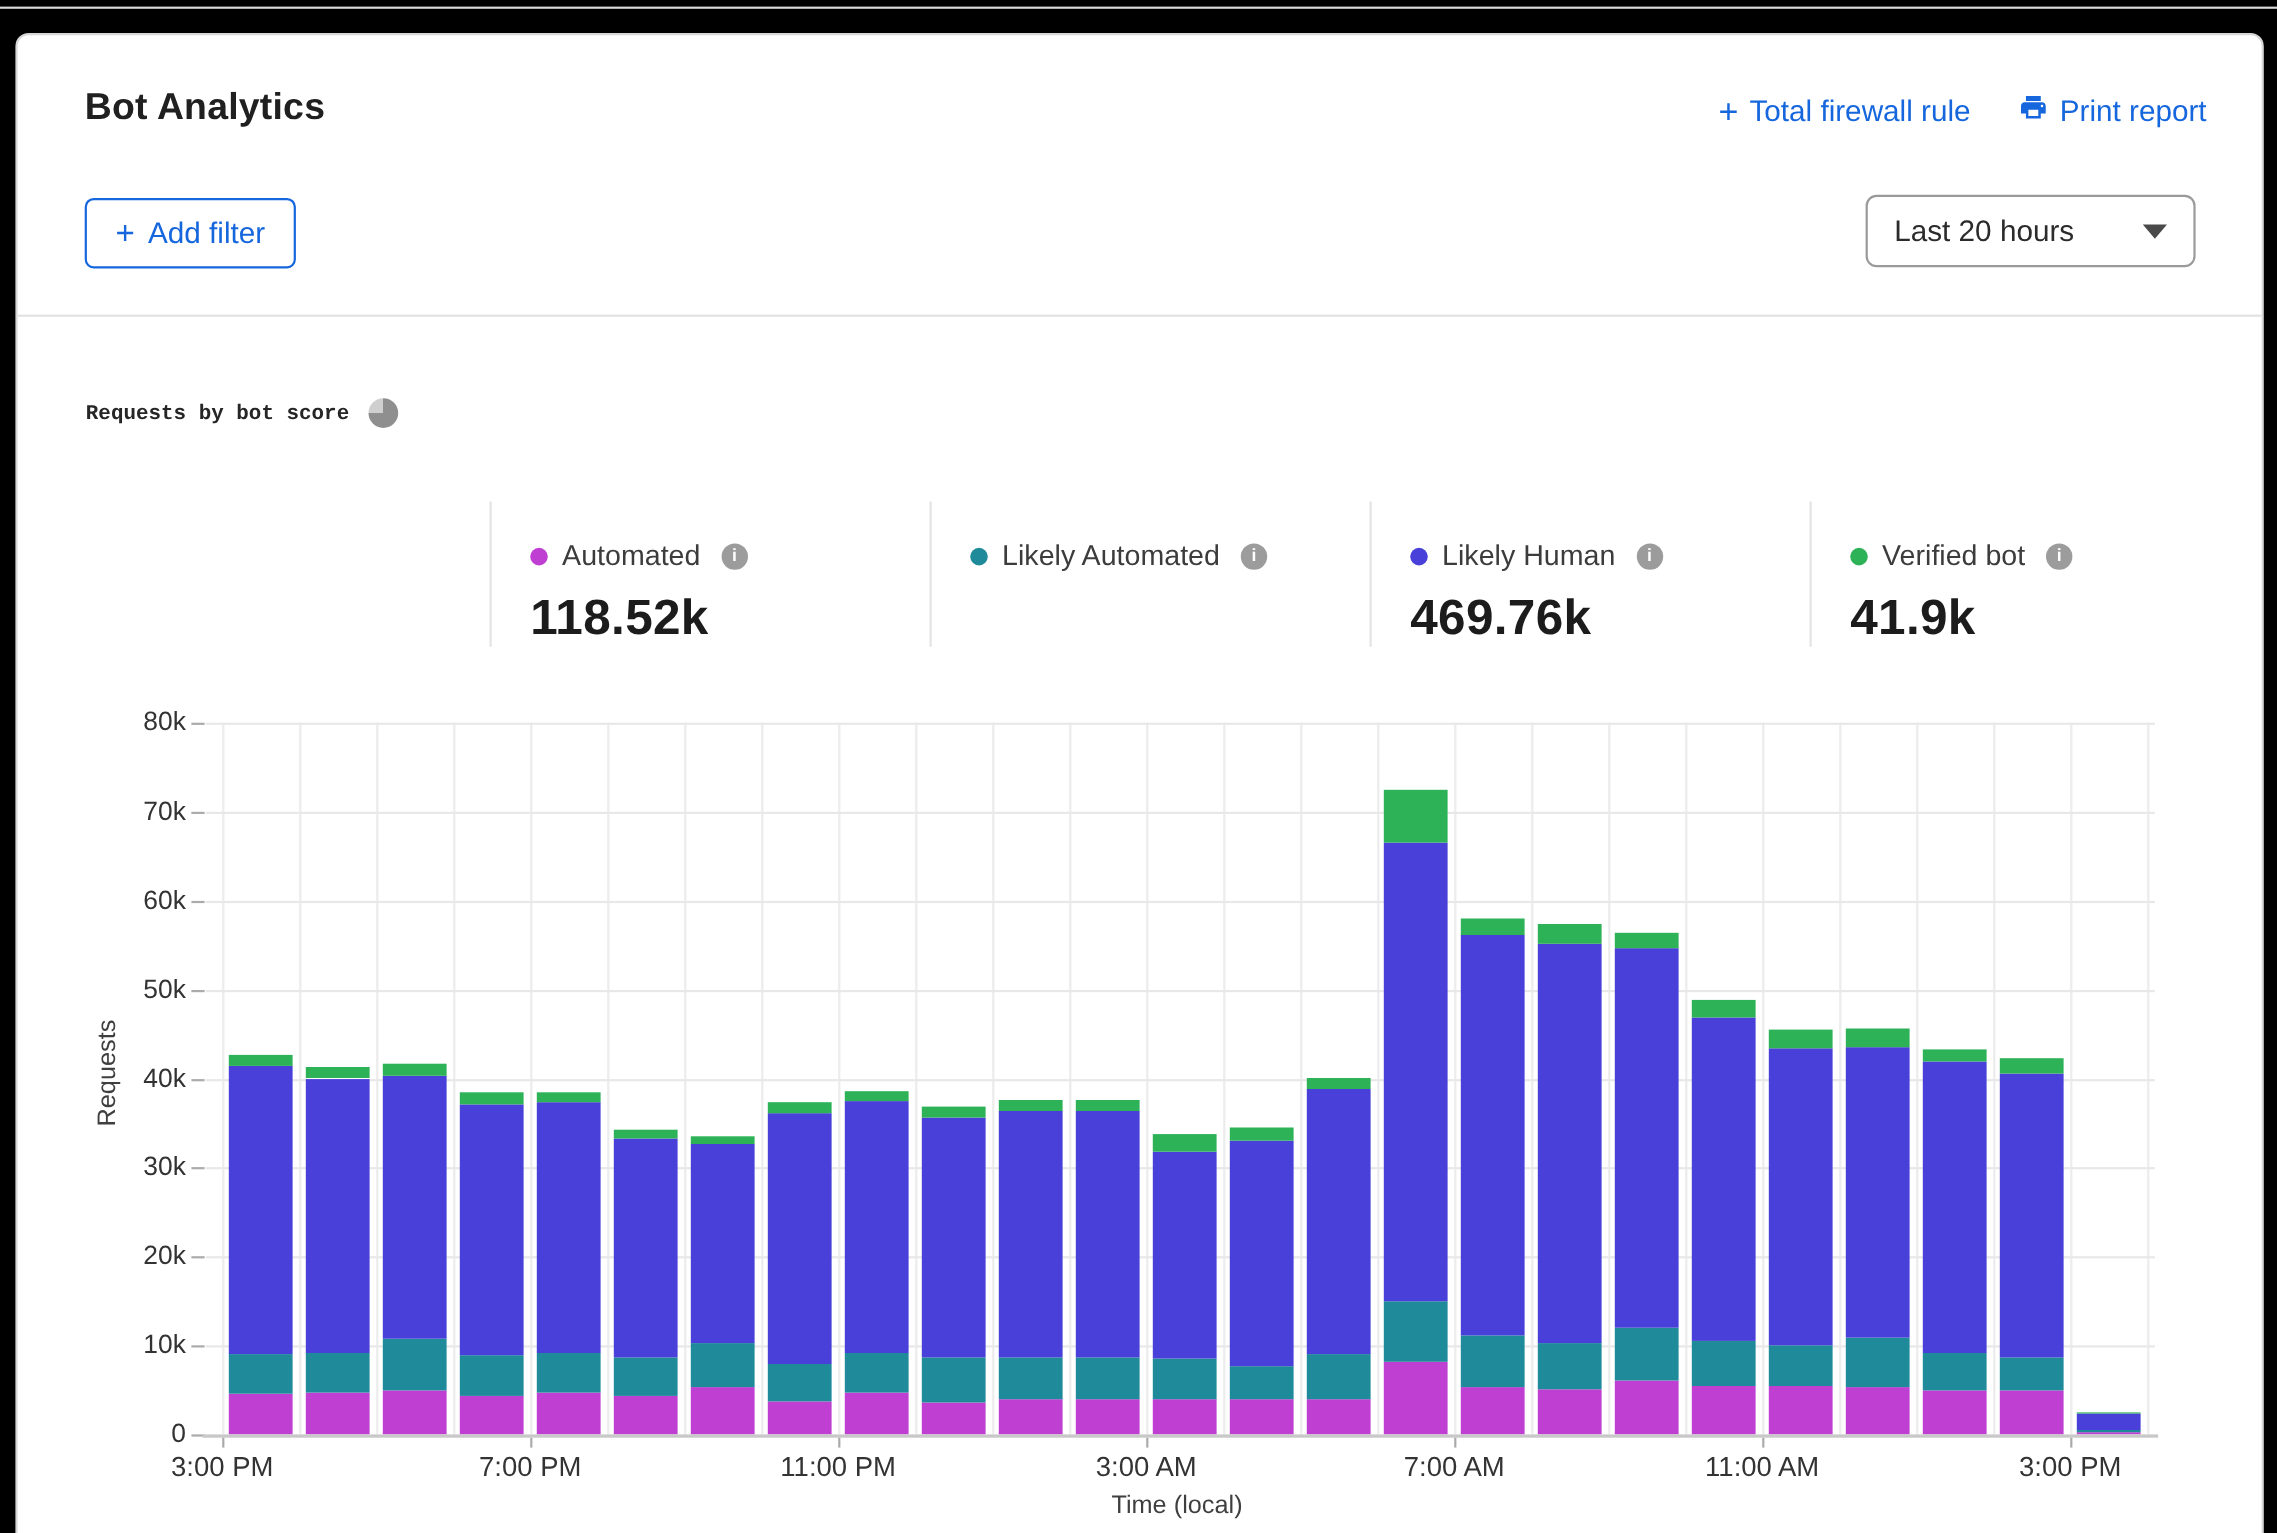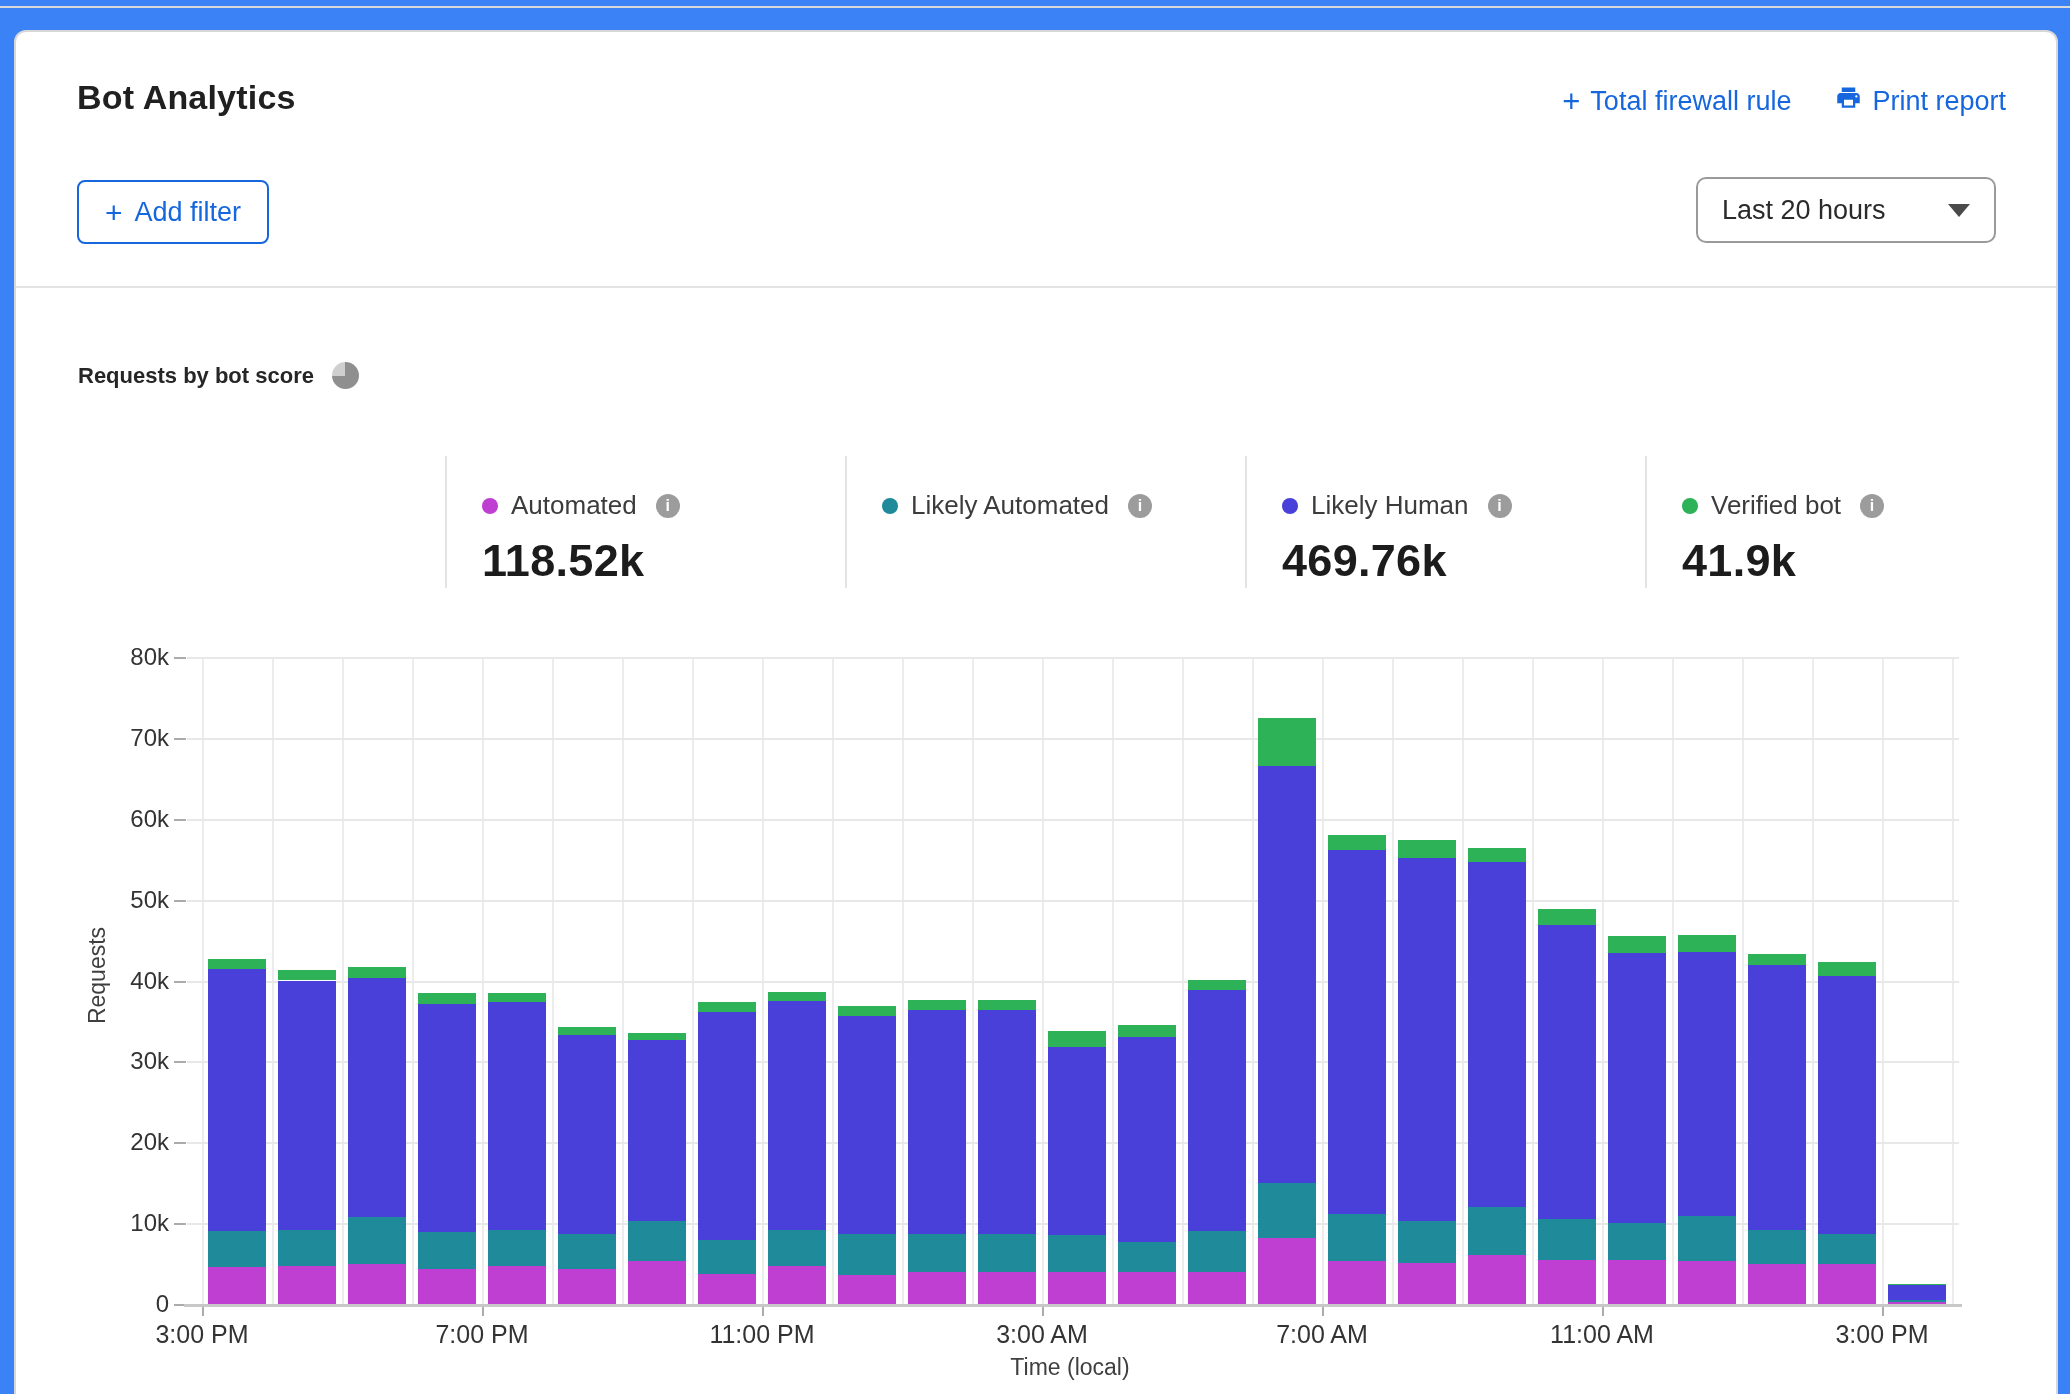--- a/index.html
+++ b/index.html
@@ -1,18 +1,18 @@
 <!DOCTYPE html>
 <html><head>
 <meta charset="utf-8">
 <style>
   * { margin:0; padding:0; box-sizing:border-box; }
   html,body { background:#ffffff; }
   body { font-family:"Liberation Sans", sans-serif; }
-  .page { position:relative; width:2070px; height:1394px; background:#3b82f6; overflow:hidden; }
+  .page { position:relative; width:2070px; height:1394px; background:#000000; overflow:hidden; }
   .top-rule { position:absolute; left:0; top:6px; width:2070px; height:2px; background:#d9d9d9; }
   .card { position:absolute; left:14px; top:30px; width:2044px; height:1384px;
           border:2px solid #d7d7d7; border-radius:12px 12px 0 0; background:#fff; }
 
   
   .page-title { position:absolute; left:61px; top:46px; font-size:34px; font-weight:700; color:#202020; letter-spacing:.2px; }
   .actions { position:absolute; top:52px; right:50px; display:flex; align-items:center; gap:44px; }
   .action-link { display:flex; align-items:center; gap:10px; color:#1667dd; font-size:27px; cursor:pointer; }
   .plus-glyph { font-size:31px; font-weight:500; line-height:27px; }
   .action-link svg { width:27px; height:27px; }
@@ -24,21 +24,21 @@
 
   .range-select { position:absolute; left:1680px; top:145px; width:300px; height:66px;
           border:2px solid #9a9a9a; border-radius:10px; background:#fff; display:flex; align-items:center;
           padding:0 24px; font-size:27px; color:#2b2b2b; cursor:pointer; }
   .chevron { margin-left:auto; width:0; height:0; border-left:11px solid transparent; border-right:11px solid transparent; border-top:13px solid #4a4a4a; }
 
   .header-divider { position:absolute; left:0; top:254px; width:2040px; height:2px; background:#e3e3e3; }
 
   
   .panel-title-row { position:absolute; left:62px; top:330px; display:flex; align-items:center; gap:18px; }
-  .panel-title { font-size:22px; font-weight:700; color:#262626; }
+  .panel-title { font-size:19px; font-weight:700; color:#262626;font-family:Liberation Mono, monospace; }
   .pie-icon { width:27px; height:27px; border-radius:50%; background:conic-gradient(#8f8f8f 0 270deg, #cfcfcf 270deg 360deg); }
 
   
   .stat-col { position:absolute; top:420px; height:150px; }
   .stat-divider { position:absolute; top:424px; height:132px; width:2px; background:#e3e3e3; }
   .stat-label-row { display:flex; align-items:center; gap:13px; margin-top:38px; font-size:26px; color:#3c3c3c; }
   .stat-dot { width:16px; height:16px; border-radius:50%; background:#888; }
   .info-icon { width:24px; height:24px; border-radius:50%; background:#9c9c9c; color:#fff; font-size:16px; font-weight:700;
                line-height:24px; text-align:center; margin-left:6px; }
   .stat-value { font-size:45px; font-weight:700; color:#1c1c1c; margin-top:14px; letter-spacing:.3px; }

